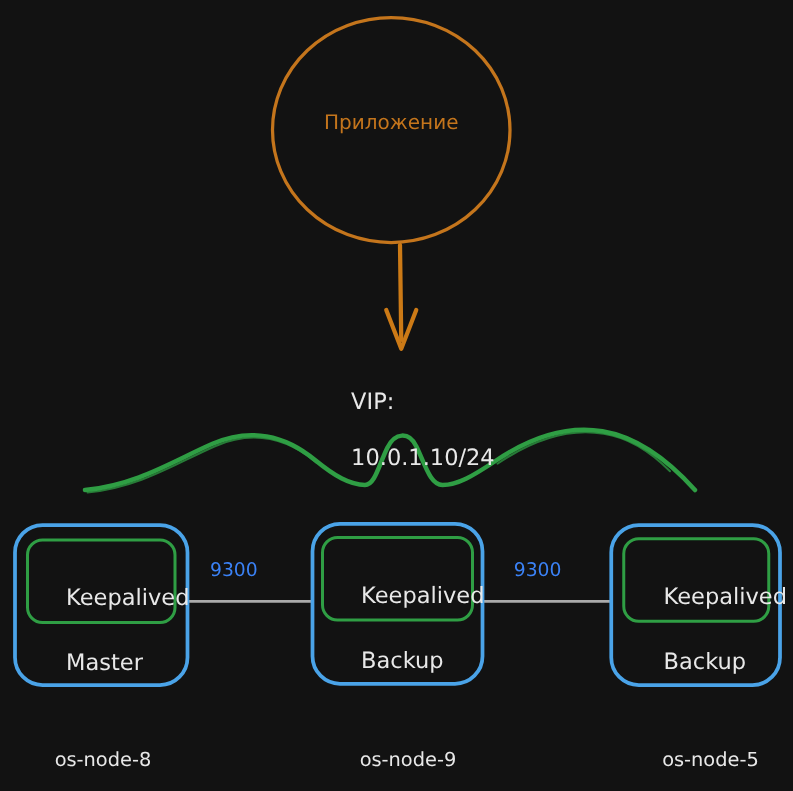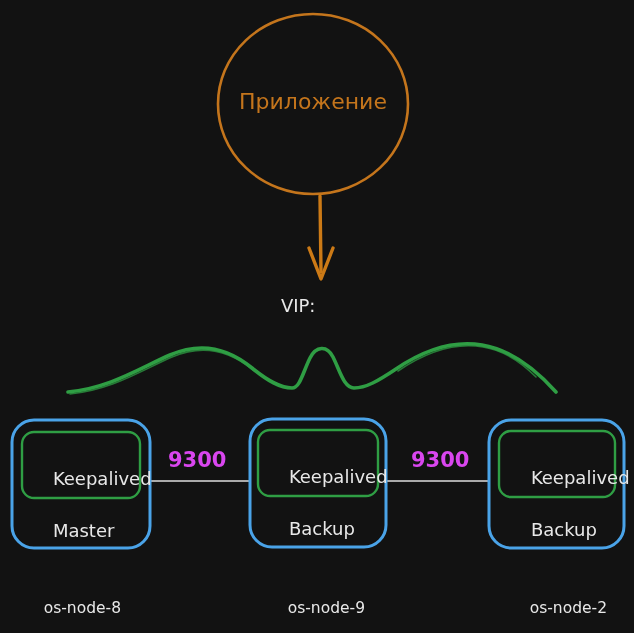--- a/index.html
+++ b/index.html
@@ -23,43 +23,42 @@
     height: 633px;
     pointer-events: none;
   }
   .txt {
     position: absolute;
     white-space: pre;
     line-height: 1.25;
   }
   .app-label {
     color: #c4751c;
-    font-size: 22px;
+    font-size: 16px;
     left: 218px;
     top: 88px;
     width: 190px;
     text-align: center;
   }
   .vip-label {
     color: #e8e8e8;
     font-size: 18px;
     left: 258px;
-    top: 272px;
+    top: 288px;
   }
   .node-title {
     position: absolute;
     color: #e8e8e8;
     font-size: 18px;
     line-height: 1.45;
     white-space: pre;
   }
   .port-label {
-    color: #d946ef;
-    font-size: 21px;
-    font-weight: bold;
+    color: #3b82f6;
+    font-size: 15px;
   }
   .node-caption {
     color: #e8e8e8;
     font-size: 15.5px;
     line-height: 1.5;
   }
 </style>
 </head>
 <body>
 
@@ -97,20 +96,21 @@
     <rect x="258" y="430" width="120" height="66" rx="12" ry="12" fill="none" stroke="#2f9e44" stroke-width="2.4"></rect>
 
     <rect x="489" y="420" width="135" height="128" rx="22" ry="22" fill="none" stroke="#4aa3e8" stroke-width="3"></rect>
     <rect x="499" y="431" width="116" height="66" rx="12" ry="12" fill="none" stroke="#2f9e44" stroke-width="2.4"></rect>
   </svg>
 
   <div class="txt app-label">Приложение</div>
 
   <div class="txt vip-label">
     <span>VIP:</span><br>
+    <span>10.0.1.10/24</span>
   </div>
 
   <div class="node-title" style="left:30px; top:440px;">
     <span>Keepalived</span><br>
     <span>Master</span>
   </div>
 
   <div class="node-title" style="left:266px; top:438px;">
     <span>Keepalived</span><br>
     <span>Backup</span>
@@ -126,17 +126,17 @@
 
   <div class="txt node-caption" style="left:24px; top:574px;">
     <span>os-node-8</span><br>
     
   </div>
   <div class="txt node-caption" style="left:268px; top:574px;">
     <span>os-node-9</span><br>
     
   </div>
   <div class="txt node-caption" style="left:510px; top:574px;">
-    <span>os-node-2</span><br>
+    <span>os-node-5</span><br>
     
   </div>
 
 </div>
 
 </body></html>

